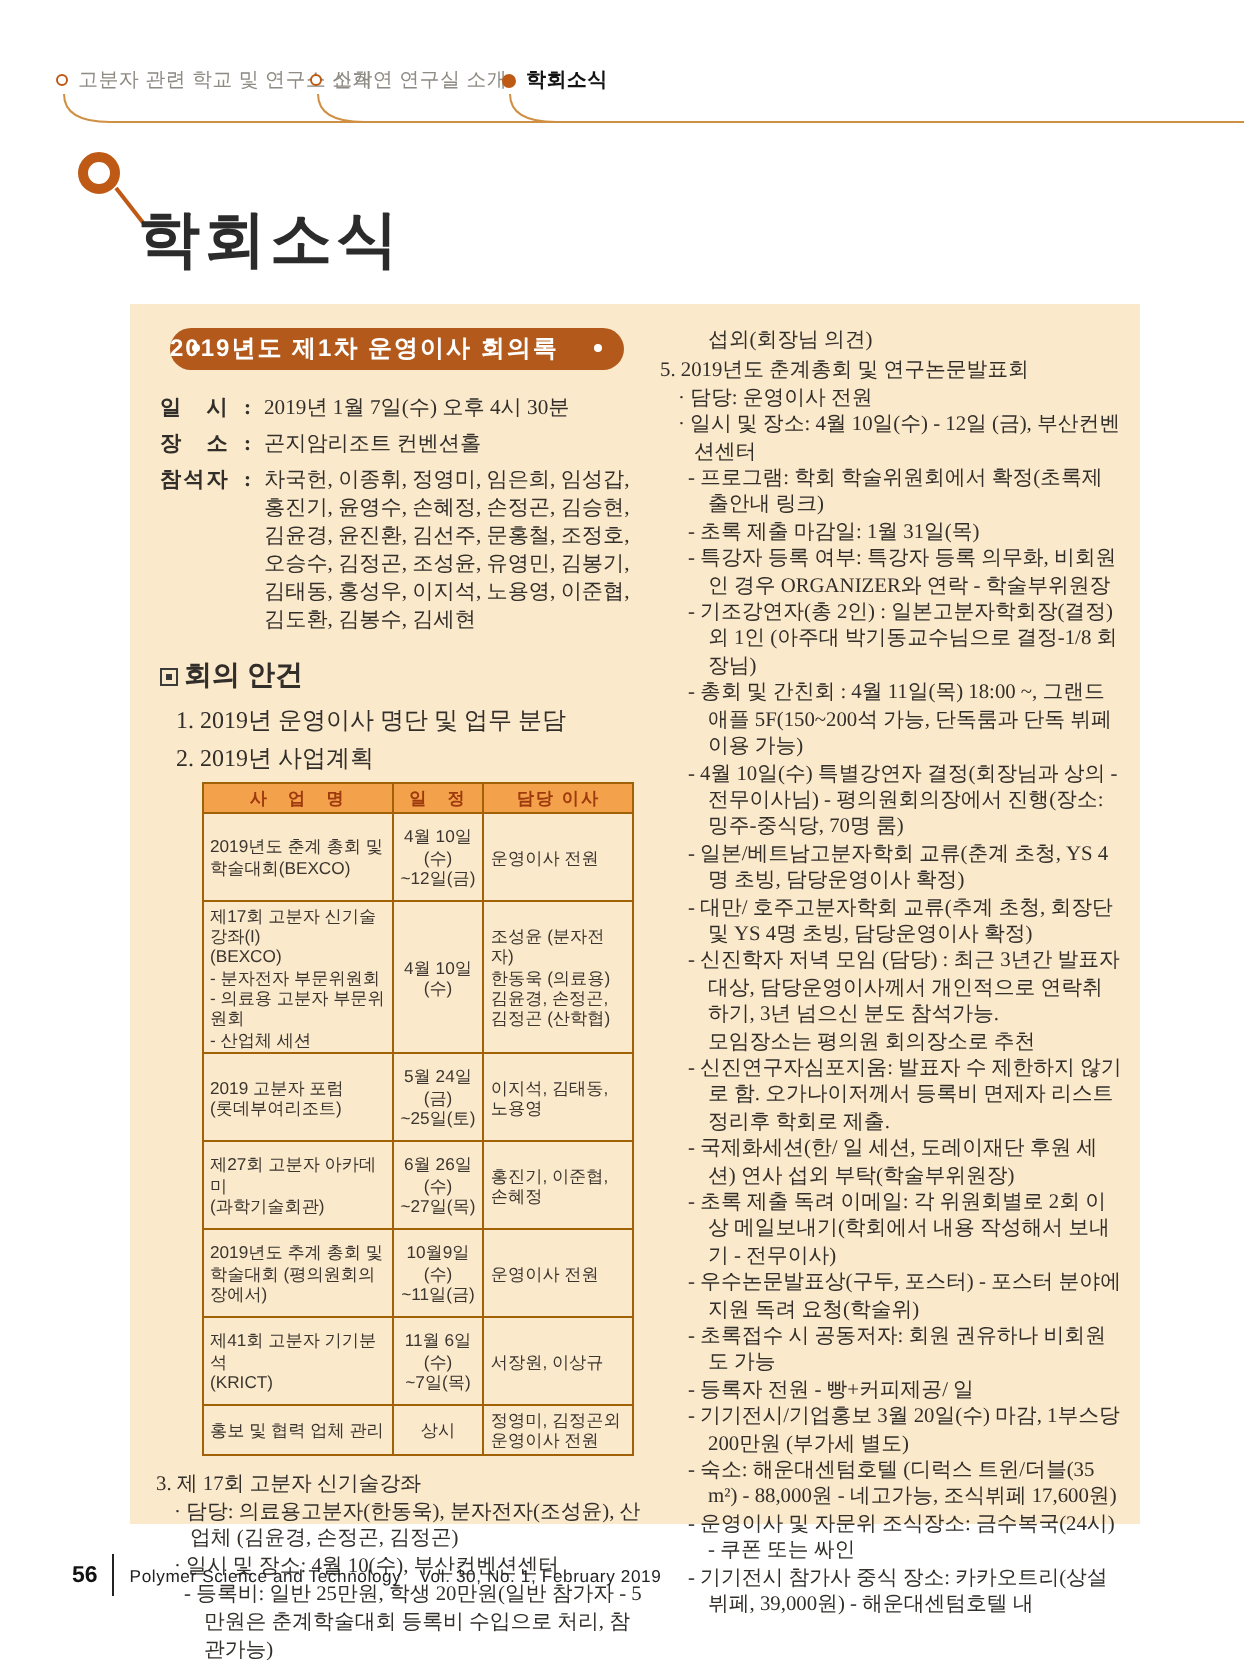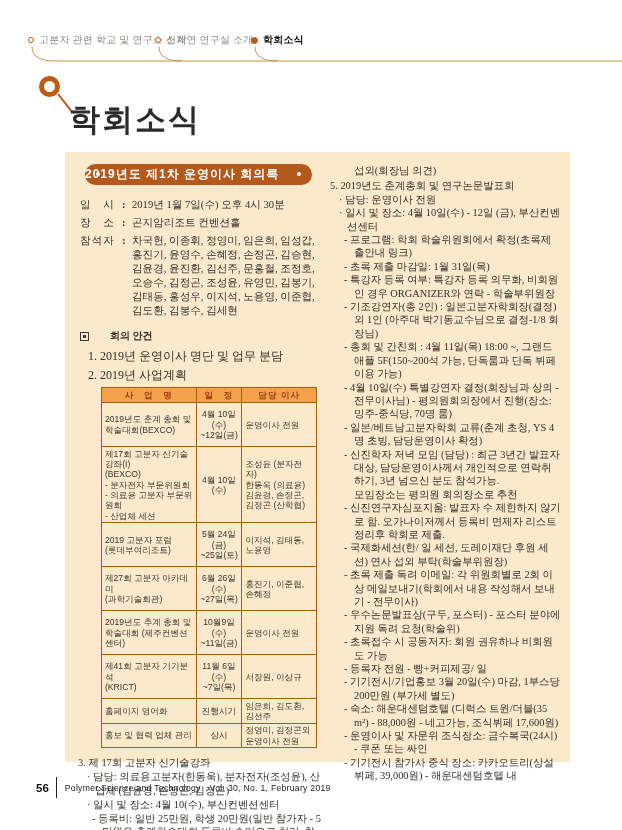--- a/index.html
+++ b/index.html
@@ -38,26 +38,26 @@
   
   .pill { position:relative; margin-left:7px; width:227px; height:21px; background:#b3591b; border-radius:11px;
           color:#fff; font-family:"Liberation Sans","DejaVu Sans",sans-serif; font-weight:bold; font-size:12px;
           line-height:21px; letter-spacing:1px; }
   .pill-dot { position:absolute; top:8px; width:4px; height:4px; border-radius:50%; background:#fff; }
   .pill-dot.left { left:11px; } .pill-dot.right { right:11px; }
 
   
   .meta { margin:13px 0 0 2px; font-size:10.6px; }
   .meta-row { display:flex; align-items:flex-start; margin-bottom:4px; line-height:14px; }
-  .meta-label { font-weight:normal; width:42px; flex:0 0 auto; letter-spacing:1px; }
+  .meta-label { font-weight:bold; width:42px; flex:0 0 auto; letter-spacing:1px; }
   .meta-colon { width:10px; flex:0 0 auto; font-weight:bold; }
   .meta-value { flex:1; }
 
   
-  .agenda-heading { margin:11px 0 6px 2px; font-weight:bold; font-size:10px; display:flex; align-items:center; gap:21px; }
+  .agenda-heading { margin:11px 0 6px 2px; font-weight:bold; font-size:14px; display:flex; align-items:center; gap:3px; }
   .sq-outer { display:inline-block; width:9px; height:9px; border:1px solid #3b3b3b; background:#fbe9cc; }
   .sq-inner { display:block; width:3px; height:3px; margin:2px auto; background:#3b3b3b; }
   .agenda-items p { margin:0 0 5px 10px; font-size:12px; line-height:14px; }
 
   
   .sched-table { margin:2px 0 0 23px; width:216px; border-collapse:collapse;
                  font-family:"Liberation Sans","DejaVu Sans",sans-serif; font-size:8.6px; line-height:1.2; }
   .sched-table th, .sched-table td { border:1px solid #a16207; white-space:pre-line; }
   .sched-table th { background:#f3a24b; color:#9e3a0e; font-weight:bold; padding:2px 1px; letter-spacing:1px; }
   .sched-table td { padding:1.5px 3px; vertical-align:middle; color:#3a352e; }
@@ -208,40 +208,34 @@
               <td class="c-name">제27회 고분자 아카데미
 (과학기술회관)</td>
               <td class="c-date">6월 26일(수)
 ~27일(목)</td>
               <td class="c-mgr">홍진기, 이준협,
 손혜정</td>
             </tr>
 
             <tr>
               <td class="c-name">2019년도 추계 총회 및
-학술대회 (제주컨벤션센터)</td>
+학술대회 (평의원회의장에서)</td>
               <td class="c-date">10월9일(수)
 ~11일(금)</td>
               <td class="c-mgr">운영이사 전원</td>
             </tr>
 
             <tr>
               <td class="c-name">제41회 고분자 기기분석
 (KRICT)</td>
               <td class="c-date">11월 6일(수)
 ~7일(목)</td>
               <td class="c-mgr">서장원, 이상규</td>
             </tr>
 
-            <tr>
-              <td class="c-name">홈페이지 영어화</td>
-              <td class="c-date">진행시기</td>
-              <td class="c-mgr">임은희, 김도환,
-김선주</td>
-            </tr>
 
             <tr>
               <td class="c-name">홍보 및 협력 업체 관리</td>
               <td class="c-date">상시</td>
               <td class="c-mgr">정영미, 김정곤외
 운영이사 전원</td>
             </tr>
           </tbody>
       </table>
 
@@ -280,20 +274,21 @@
           <p class="ln2">- 특강자 등록 여부: 특강자 등록 의무화, 비회원인 경우 ORGANIZER와 연락 - 학술부위원장</p>
 
           <p class="ln2">- 기조강연자(총 2인) : 일본고분자학회장(결정)외 1인 (아주대 박기동교수님으로 결정-1/8 회장님)</p>
 
           <p class="ln2">- 총회 및 간친회 : 4월 11일(목) 18:00 ~, 그랜드애플 5F(150~200석 가능, 단독룸과 단독 뷔페 이용 가능)</p>
 
           <p class="ln2">- 4월 10일(수) 특별강연자 결정(회장님과 상의 - 전무이사님) - 평의원회의장에서 진행(장소: 밍주-중식당, 70명 룸)</p>
 
           <p class="ln2">- 일본/베트남고분자학회 교류(춘계 초청, YS 4명 초빙, 담당운영이사 확정)</p>
 
+          <p class="ln2">- 대만/ 호주고분자학회 교류(추계 초청, 회장단 및 YS 4명 초빙, 담당운영이사 확정)</p>
 
           <p class="ln2">- 신진학자 저녁 모임 (담당) : 최근 3년간 발표자 대상, 담당운영이사께서 개인적으로 연락취하기, 3년 넘으신 분도 참석가능.</p>
 
           <p class="ln3">모임장소는 평의원 회의장소로 추천</p>
 
           <p class="ln2">- 신진연구자심포지움: 발표자 수 제한하지 않기로 함. 오가나이저께서 등록비 면제자 리스트 정리후 학회로 제출.</p>
 
           <p class="ln2">- 국제화세션(한/ 일 세션, 도레이재단 후원 세션) 연사 섭외 부탁(학술부위원장)</p>
 
           <p class="ln2">- 초록 제출 독려 이메일: 각 위원회별로 2회 이상 메일보내기(학회에서 내용 작성해서 보내기 - 전무이사)</p>

